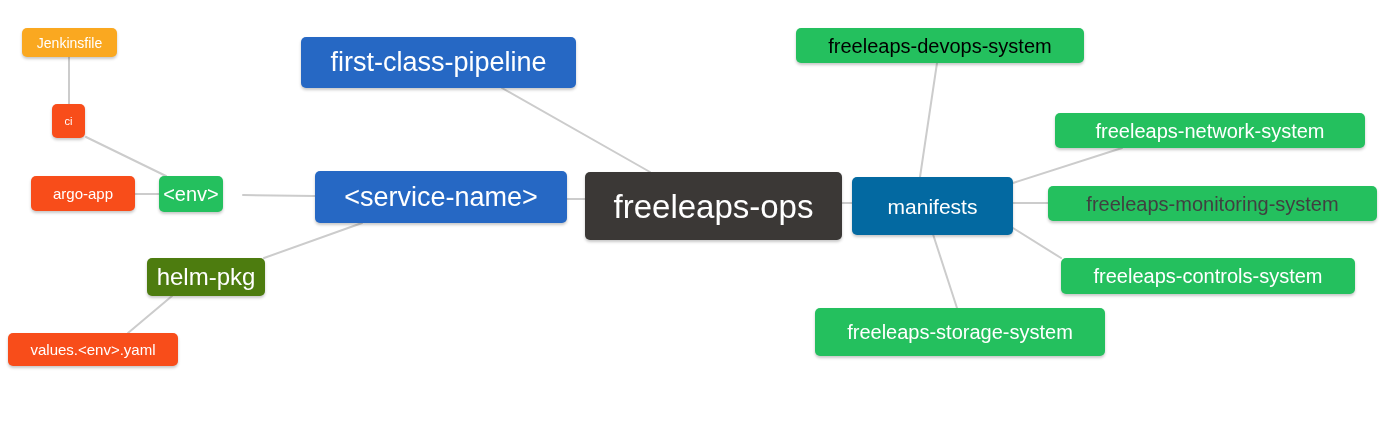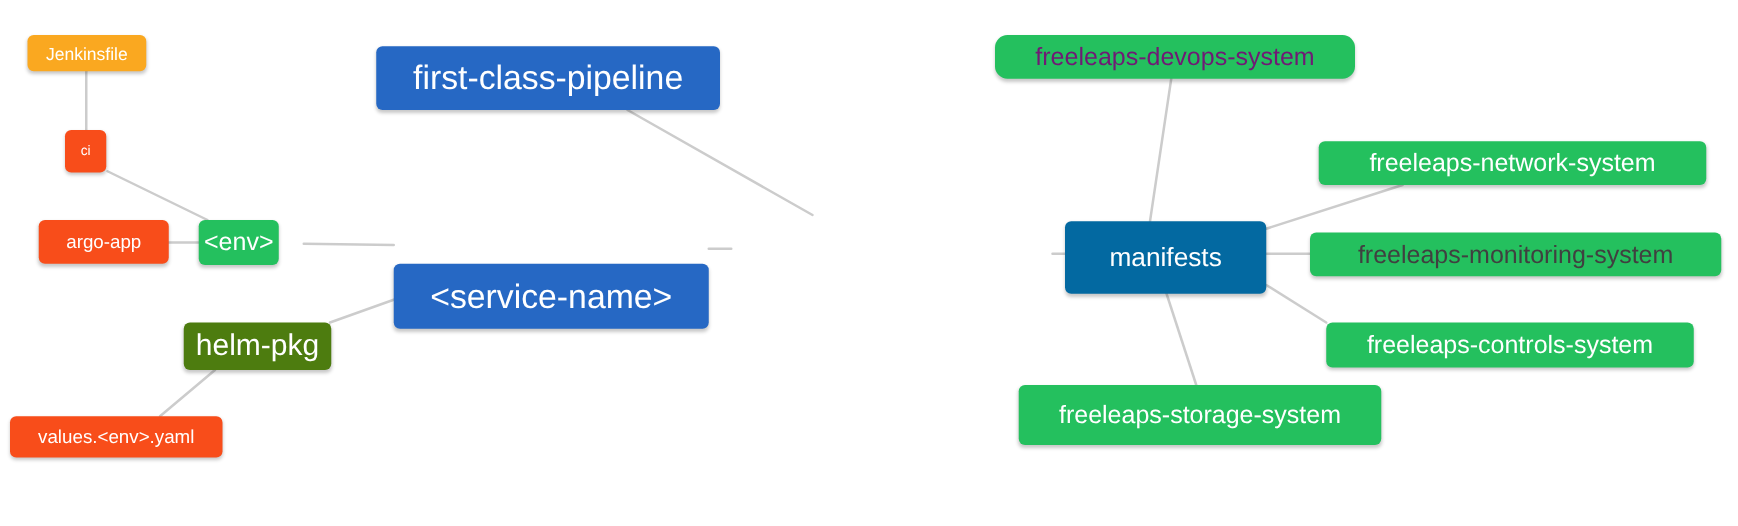--- a/index.html
+++ b/index.html
@@ -56,27 +56,28 @@
       <line x1="172" y1="296" x2="128" y2="333" class="edge" stroke="#cccccc"></line>
       <line x1="502" y1="88" x2="650" y2="172" class="edge" stroke="#cccccc"></line>
       <line x1="567" y1="199" x2="585" y2="199" class="edge" stroke="#cccccc"></line>
       <line x1="842" y1="203" x2="852" y2="203" class="edge" stroke="#cccccc"></line>
       <line x1="920" y1="177" x2="937" y2="63" class="edge" stroke="#cccccc"></line>
       <line x1="1013" y1="183" x2="1122" y2="148" class="edge" stroke="#cccccc"></line>
       <line x1="1013" y1="203" x2="1048" y2="203" class="edge" stroke="#cccccc"></line>
       <line x1="1013" y1="228" x2="1061" y2="258" class="edge" stroke="#cccccc"></line>
       <line x1="930" y1="225" x2="957" y2="308" class="edge" stroke="#cccccc"></line>
     </svg>
+<div class="node" style="left: 585px; top: 172px; width: 257px; height: 68px; font-size: 33px; background: rgb(59, 56, 54); color: rgb(255, 255, 255);">freeleaps-ops</div>
     <div class="node" style="left: 301px; top: 37px; width: 275px; height: 51px; font-size: 27px; background: rgb(38, 104, 196); color: rgb(255, 255, 255);">first-class-pipeline</div>
-    <div class="node" style="left: 315px; top: 171px; width: 252px; height: 52px; font-size: 27px; background: rgb(38, 104, 196); color: rgb(255, 255, 255); margin-top: 40px;">&lt;service-name&gt;</div>
+    <div class="node" style="left: 315px; top: 171px; width: 252px; height: 52px; font-size: 27px; background: rgb(38, 104, 196); color: rgb(255, 255, 255);">&lt;service-name&gt;</div>
     <div class="node" style="left: 852px; top: 177px; width: 161px; height: 58px; font-size: 21px; background: #0369a1; color: rgb(255, 255, 255);">manifests</div>
     <div class="node" style="left: 159px; top: 176px; width: 64px; height: 36px; font-size: 20px; background: rgb(36, 192, 94); color: rgb(255, 255, 255);">&lt;env&gt;</div>
     <div class="node" style="left: 147px; top: 258px; width: 118px; height: 38px; font-size: 24px; background: #4d7c0f; color: rgb(255, 255, 255);">helm-pkg</div>
     <div class="node" style="left: 52px; top: 104px; width: 33px; height: 34px; font-size: 11px; background: rgb(248, 77, 26); color: rgb(255, 255, 255);">ci</div>
     <div class="node" style="left: 31px; top: 176px; width: 104px; height: 35px; font-size: 15px; background: rgb(248, 77, 26); color: rgb(255, 255, 255);">argo-app</div>
     <div class="node" style="left: 8px; top: 333px; width: 170px; height: 33px; font-size: 15px; background: rgb(248, 77, 26); color: rgb(255, 255, 255);">values.&lt;env&gt;.yaml</div>
     <div class="node" style="left: 22px; top: 28px; width: 95px; height: 29px; font-size: 14px; background: rgb(250, 168, 32); color: rgb(255, 255, 255);">Jenkinsfile</div>
-    <div class="node" style="left: 796px; top: 28px; width: 288px; height: 35px; font-size: 20px; background: rgb(36, 192, 94); color: #701a75; border-radius: 10px;">freeleaps-devops-system</div>
+    <div class="node" style="left: 796px; top: 28px; width: 288px; height: 35px; font-size: 20px; background: rgb(36, 192, 94); color: #000000;">freeleaps-devops-system</div>
     <div class="node" style="left: 1055px; top: 113px; width: 310px; height: 35px; font-size: 20px; background: rgb(36, 192, 94); color: rgb(255, 255, 255);">freeleaps-network-system</div>
     <div class="node" style="left: 1048px; top: 186px; width: 329px; height: 35px; font-size: 20px; background: rgb(36, 192, 94); color: #404040;">freeleaps-monitoring-system</div>
     <div class="node" style="left: 1061px; top: 258px; width: 294px; height: 36px; font-size: 20px; background: rgb(36, 192, 94); color: rgb(255, 255, 255);">freeleaps-controls-system</div>
     <div class="node" style="left: 815px; top: 308px; width: 290px; height: 48px; font-size: 20px; background: rgb(36, 192, 94); color: rgb(255, 255, 255);">freeleaps-storage-system</div>
   </div>
 
 </body></html>

